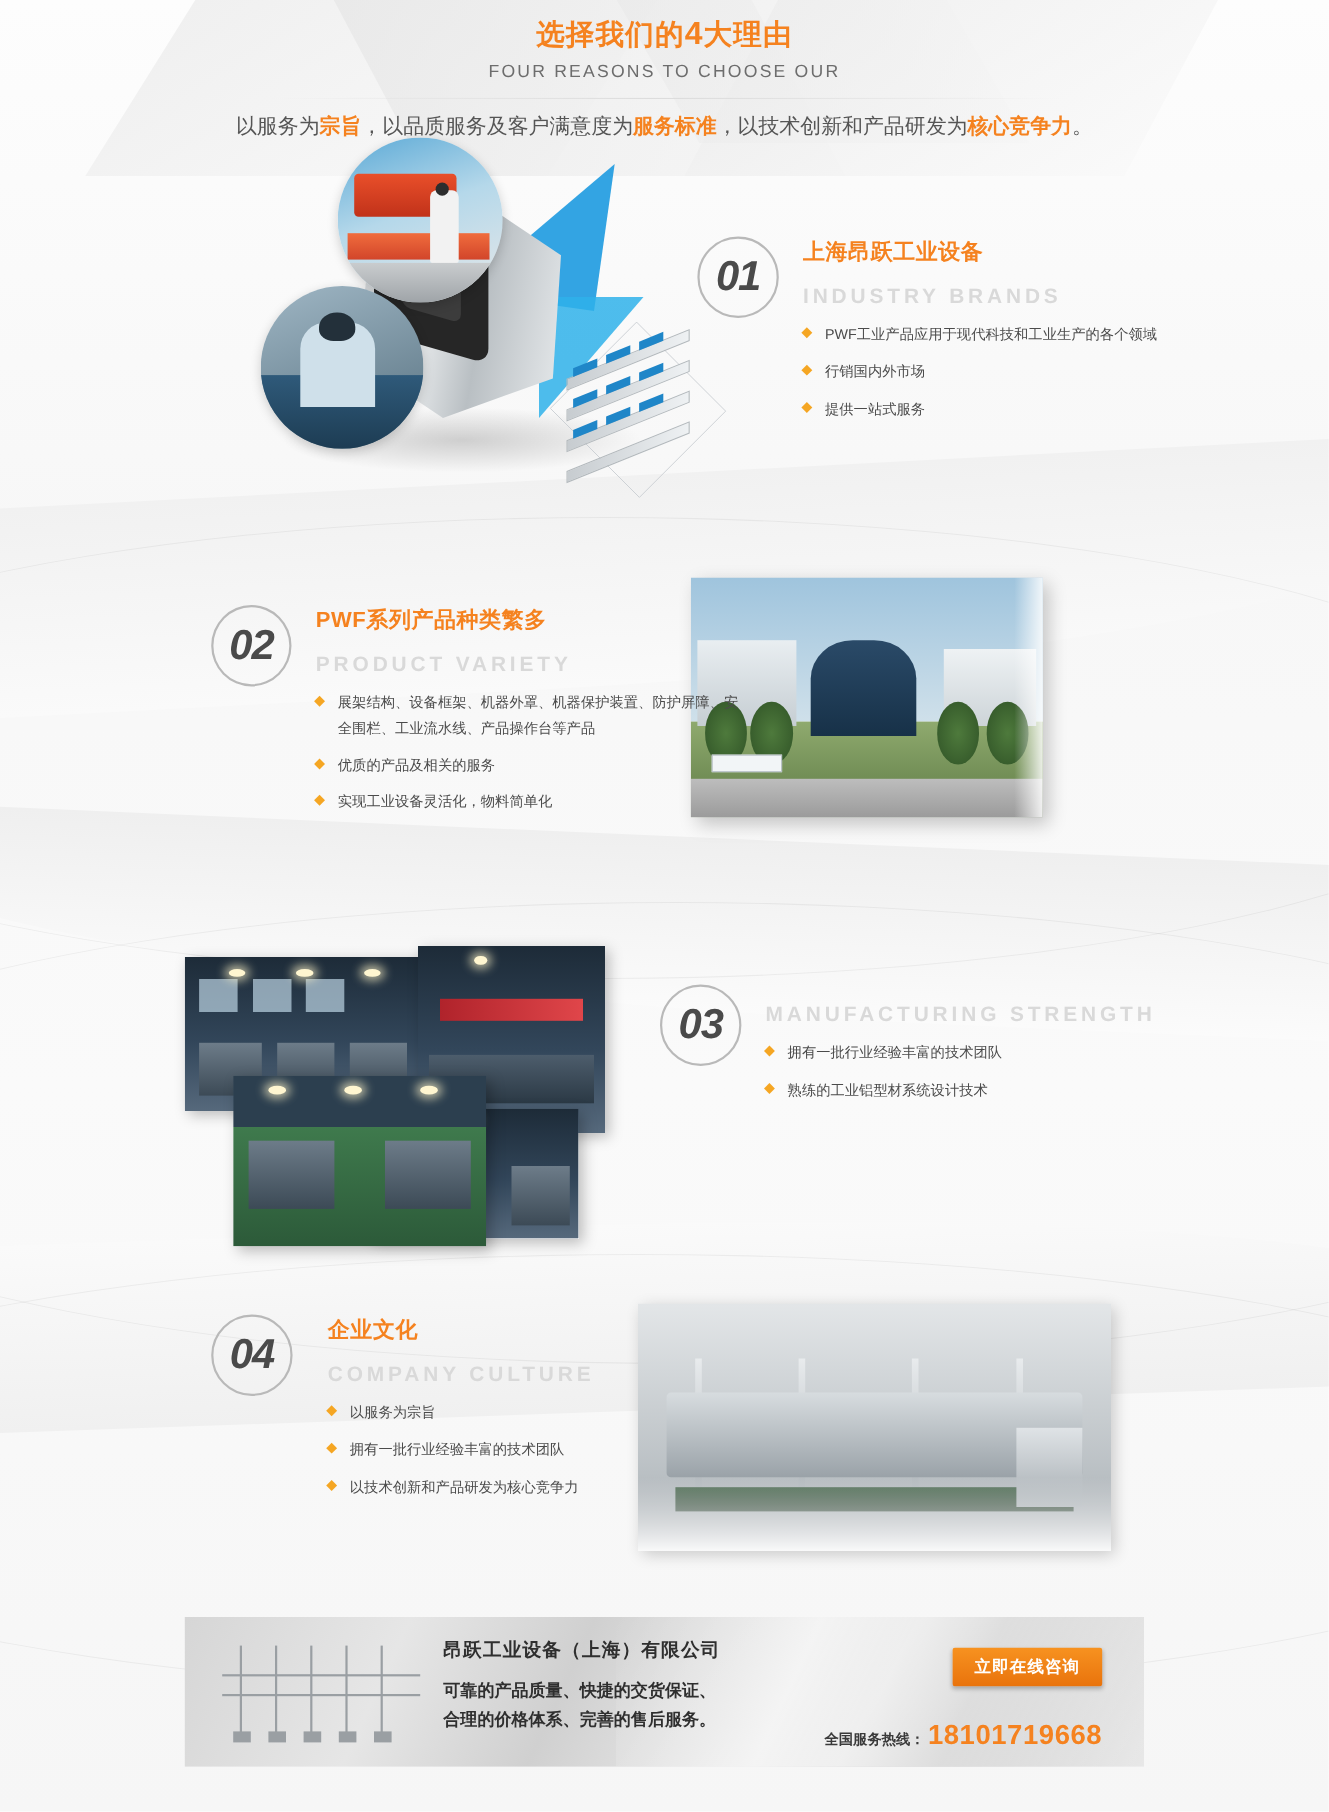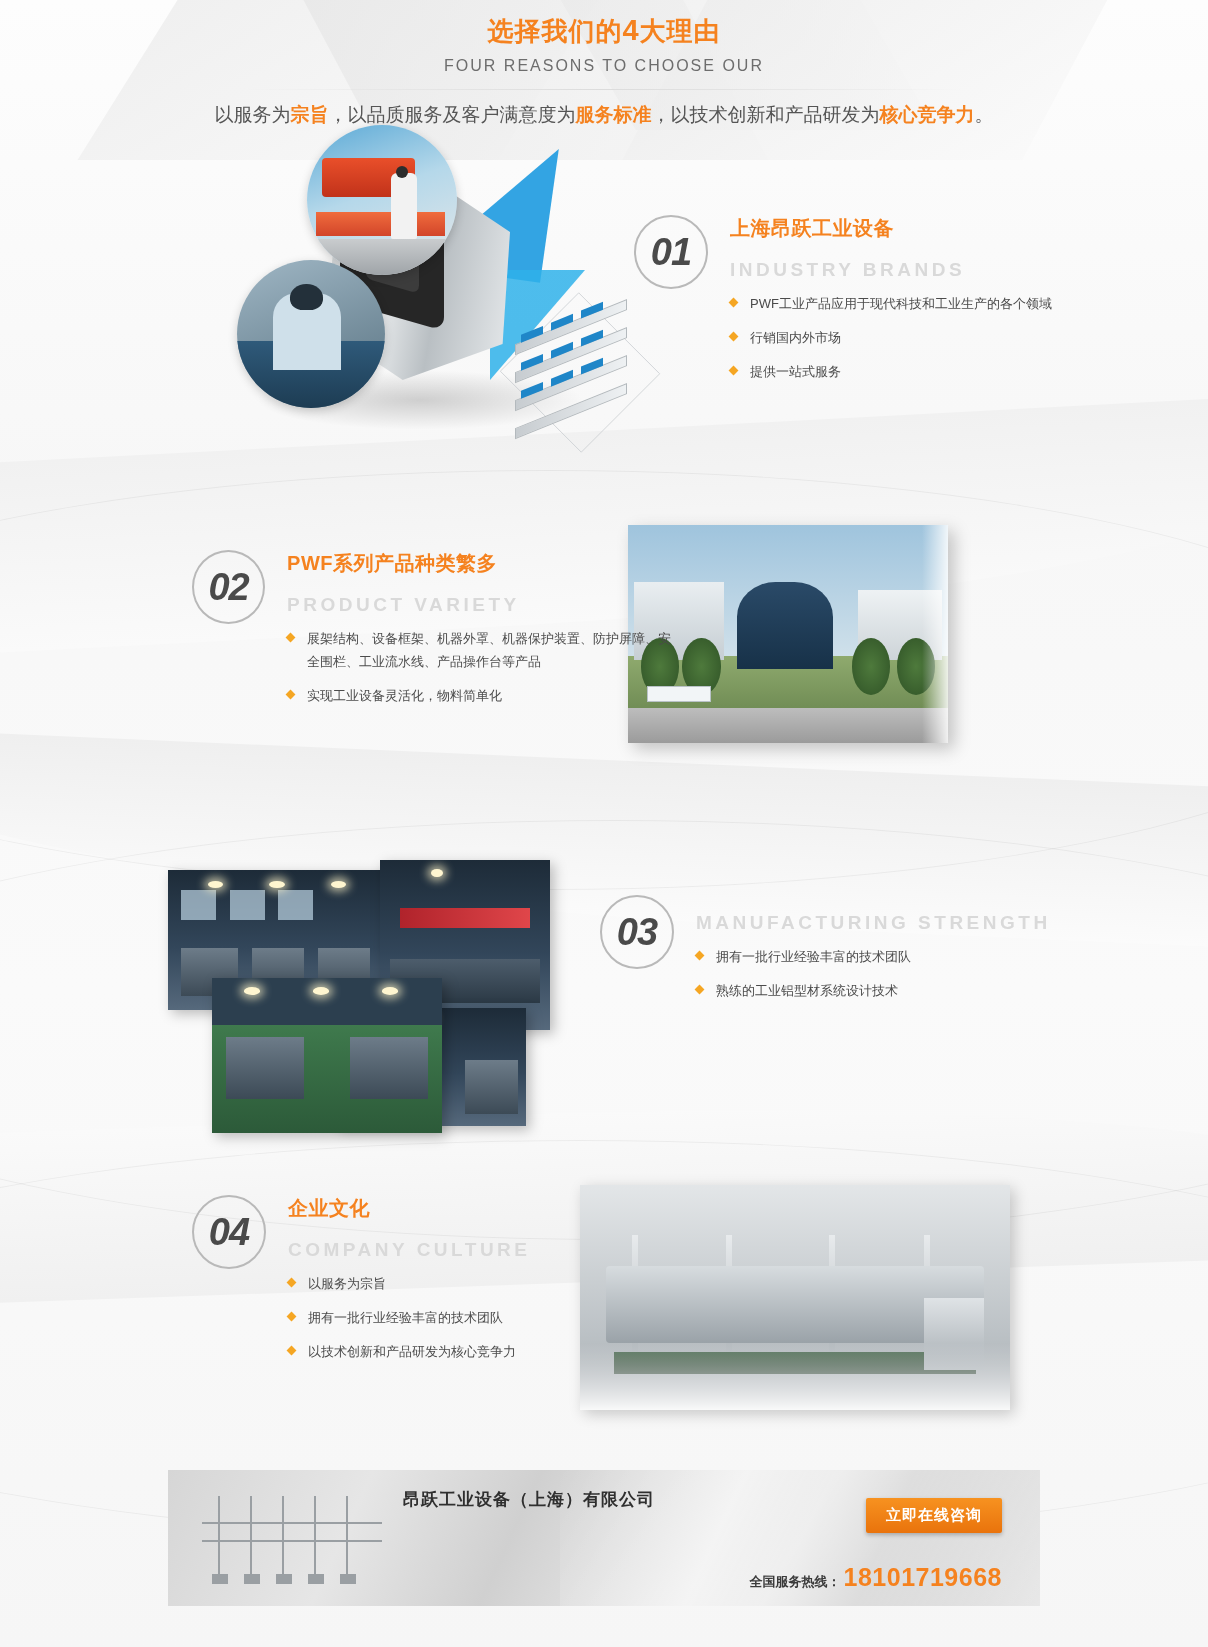--- a/index.html
+++ b/index.html
@@ -187,21 +187,21 @@
     box-shadow:0 0 9px 4px rgba(255,244,200,.65); }
   .fac-mach { position:absolute; bottom:10%; height:34%; background:linear-gradient(180deg,#6d7c89,#3c4a56); }
   .fac-win { position:absolute; top:14%; height:22%; background:rgba(200,225,240,.65); }
   .p3b .laser { position:absolute; left:12%; top:28%; width:76%; height:12%;
     background:linear-gradient(90deg,#b0232b,#e0464a); }
   .p3b .table { position:absolute; left:6%; bottom:16%; width:88%; height:26%;
     background:linear-gradient(180deg,#4d5d6c,#2b3945); }
 
   
   .sec04 { position:absolute; top:1195px; left:192px; width:470px; z-index:4; }
-  .sec04 .row { display:flex; gap:22px; align-items:flex-start; }
+  .sec04 .row { display:flex; gap:32px; align-items:flex-start; }
   .photo04 { position:absolute; top:1185px; left:580px; width:430px; height:225px;
     box-shadow:4px 4px 14px rgba(0,0,0,.2); overflow:hidden; }
   .photo04 .room { position:absolute; inset:0; background:linear-gradient(180deg,#e3e6e8,#b9bfc3 70%,#8d949a); }
   .photo04 .line { position:absolute; left:6%; top:36%; width:88%; height:34%;
     background:linear-gradient(180deg,#d7dcdf,#9aa2a8); border-radius:4px; }
   .photo04 .conv { position:absolute; left:8%; bottom:16%; width:84%; height:10%;
     background:linear-gradient(180deg,#4f6d55,#2f4436); }
   .photo04 .post { position:absolute; top:22%; width:6px; height:60%;
     background:linear-gradient(180deg,#e8ebed,#a9b0b5); }
   .photo04 .cart { position:absolute; right:6%; bottom:18%; width:14%; height:32%;
@@ -334,20 +334,21 @@
   </div>
 
   <div class="sec02">
     <div class="row">
       <div class="badge">02</div>
       <div style="width:390px">
         <div class="sec-title">PWF系列产品种类繁多</div>
         <div class="sec-sub">PRODUCT VARIETY</div>
         <ul class="bullets">
           <li><span class="dia"></span><span>展架结构、设备框架、机器外罩、机器保护装置、防护屏障、安全围栏、工业流水线、产品操作台等产品</span></li>
+          <li><span class="dia"></span><span>优质的产品及相关的服务</span></li>
           <li><span class="dia"></span><span>实现工业设备灵活化，物料简单化</span></li>
         </ul>
       </div>
     </div>
   </div>
 
   <div class="collage03">
     <div class="ph p3a">
       <div class="fac-dark"></div>
       <div class="fac-win" style="left:6%;width:16%"></div>
@@ -433,20 +434,24 @@
       <div class="g" style="left:158px;top:18px;width:2px;height:86px;"></div>
       <div class="g" style="left:24px;top:96px;width:16px;height:10px;"></div>
       <div class="g" style="left:56px;top:96px;width:16px;height:10px;"></div>
       <div class="g" style="left:88px;top:96px;width:16px;height:10px;"></div>
       <div class="g" style="left:120px;top:96px;width:16px;height:10px;"></div>
       <div class="g" style="left:152px;top:96px;width:16px;height:10px;"></div>
     </div>
 
     <div class="footer-txt">
       <div class="footer-company">昂跃工业设备（上海）有限公司</div>
+      <div class="footer-slogan">
+        <div>可靠的产品质量、快捷的交货保证、</div>
+        <div>合理的价格体系、完善的售后服务。</div>
+      </div>
     </div>
 
     <button class="cta">立即在线咨询</button>
 
     <div class="hotline">
       <span class="lbl">全国服务热线：</span>
       <span class="num">18101719668</span>
     </div>
   </div>
 

